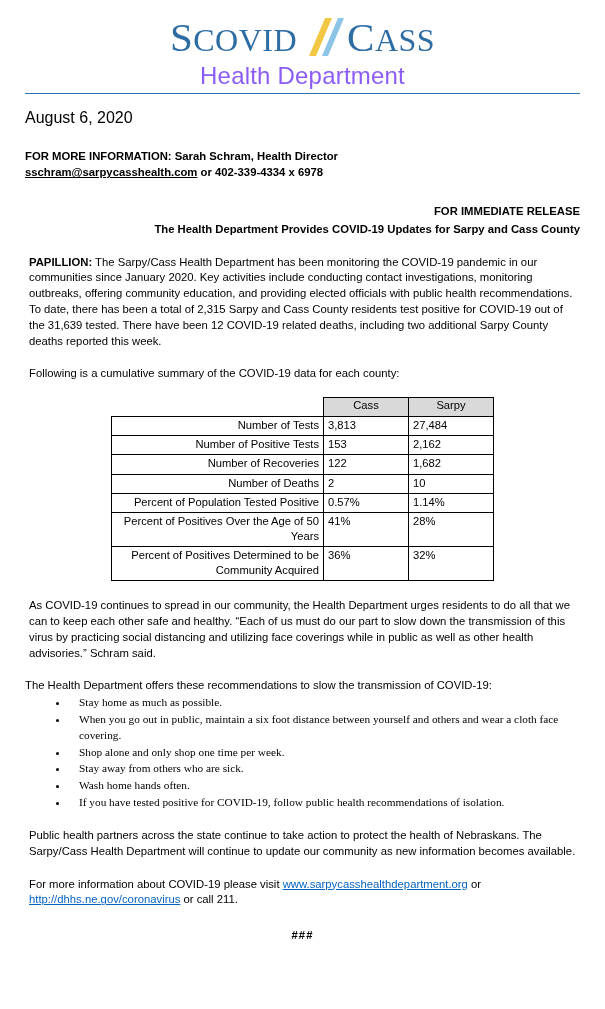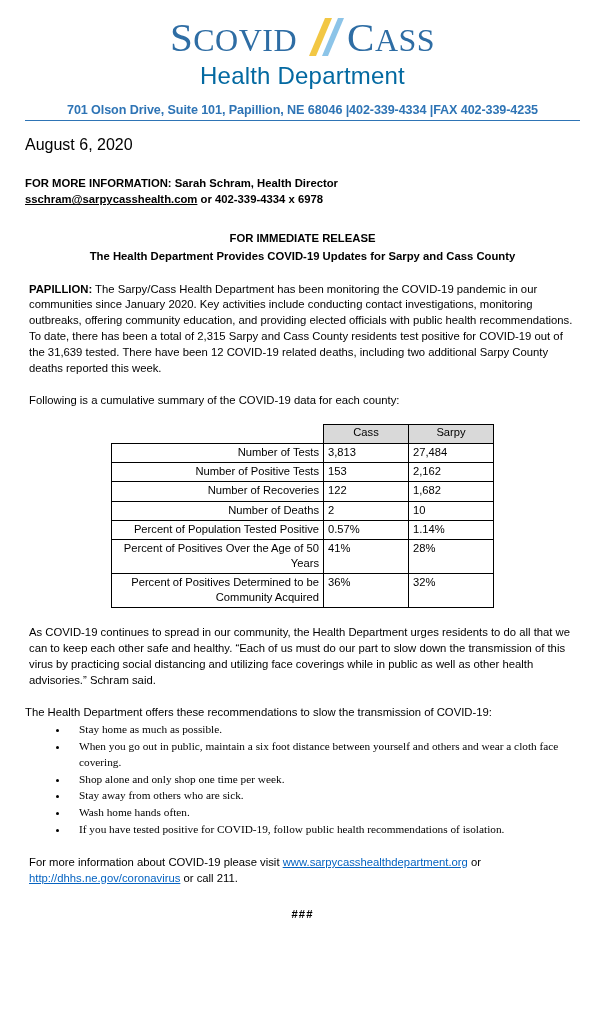--- a/index.html
+++ b/index.html
@@ -50,21 +50,21 @@
   .logo-slash {
     width: 46px;
     height: 46px;
     position: relative;
     margin: 0 2px;
     flex: 0 0 auto;
   }
   .logo-slash svg { display: block; }
   .logo-sub {
     font-family: "Liberation Sans", sans-serif;
-    color: #0369a1;
+    color: #8b5cf6;
     font-size: 24px;
     letter-spacing: 0.2px;
     margin-top: 2px;
     font-weight: 400;
   }
 
   .address-line {
     color: #2e74b5;
     font-size: 12.6px;
     font-weight: 600;
@@ -91,21 +91,21 @@
     line-height: 1.45;
   }
   .contact-block a,
   .contact-email {
     color: #000000;
     text-decoration: underline;
     font-weight: bold;
   }
 
   .release-head {
-    text-align: center;
+    text-align: right;
     font-weight: bold;
     font-size: 11.3px;
     margin-top: 22px;
     line-height: 1.45;
   }
   .release-head .line2 { display: block; margin-top: 2px; }
 
   p.body-par {
     font-size: 11.3px;
     line-height: 1.40;
@@ -196,21 +196,20 @@
       <span class="logo-word"><span id="w1"><span class="cap">S</span><span class="sm">COVID</span></span></span>
       <span class="logo-slash">
         <svg width="46" height="46" viewBox="0 0 46 46" aria-hidden="true">
           <path d="M10 42 L26 4 L33 4 L17 42 Z" fill="#f2c744"></path>
           <path d="M23 42 L39 4 L45 4 L29 42 Z" fill="#8cc4e8"></path>
         </svg>
       </span>
       <span class="logo-word"><span id="w2"><span class="cap">C</span><span class="sm">ASS</span></span></span>
     </div>
     <div class="logo-sub">Health Department</div>
-    <div class="address-line">701 Olson Drive, Suite 101, Papillion, NE 68046  |402-339-4334  |FAX 402-339-4235</div>
     <hr class="rule">
   </div>
 
   <div class="date-line">August 6, 2020</div>
 
   <div class="contact-block">
     <div>FOR MORE INFORMATION: Sarah Schram, Health Director</div>
     <div><span class="contact-email">sschram@sarpycasshealth.com</span><span> or 402-339-4334 x 6978</span></div>
   </div>
 
@@ -282,18 +281,19 @@
   <div class="intro-list">The Health Department offers these recommendations to slow the transmission of COVID-19:</div>
   <ul class="rec-list" id="rec-list">
       <li>Stay home as much as possible.</li>
       <li>When you go out in public, maintain a six foot distance between yourself and others and wear a cloth face covering.</li>
       <li>Shop alone and only shop one time per week.</li>
       <li>Stay away from others who are sick.</li>
       <li>Wash home hands often.</li>
       <li>If you have tested positive for COVID-19, follow public health recommendations of isolation.</li>
     </ul>
 
+  <p class="body-par">Public health partners across the state continue to take action to protect the health of Nebraskans. The Sarpy/Cass Health Department will continue to update our community as new information becomes available.</p>
 
   <p class="body-par"><span>For more information about COVID-19 please visit </span><a class="weblink" href="#">www.sarpycasshealthdepartment.org</a><span> or </span><a class="weblink" href="#">http://dhhs.ne.gov/coronavirus</a><span> or call 211.</span></p>
 
   <div class="hashes">###</div>
 
 </div>
 
 </body></html>

